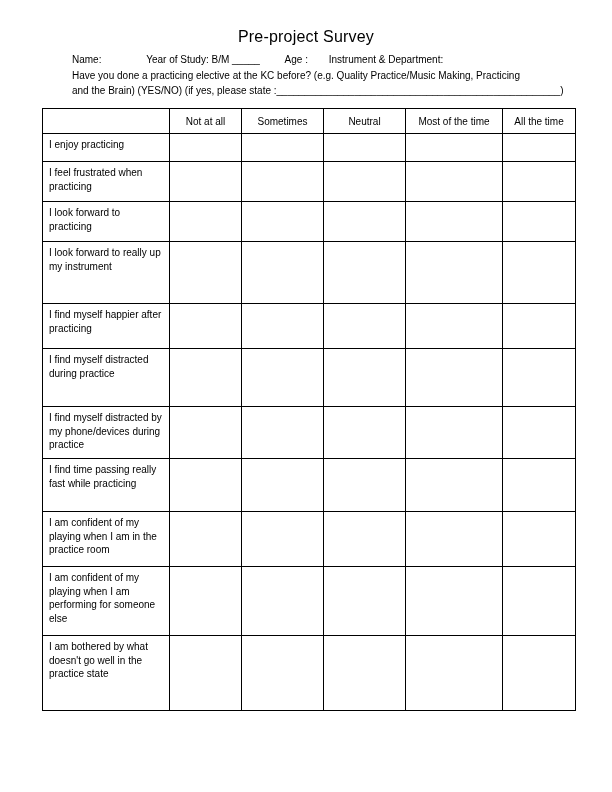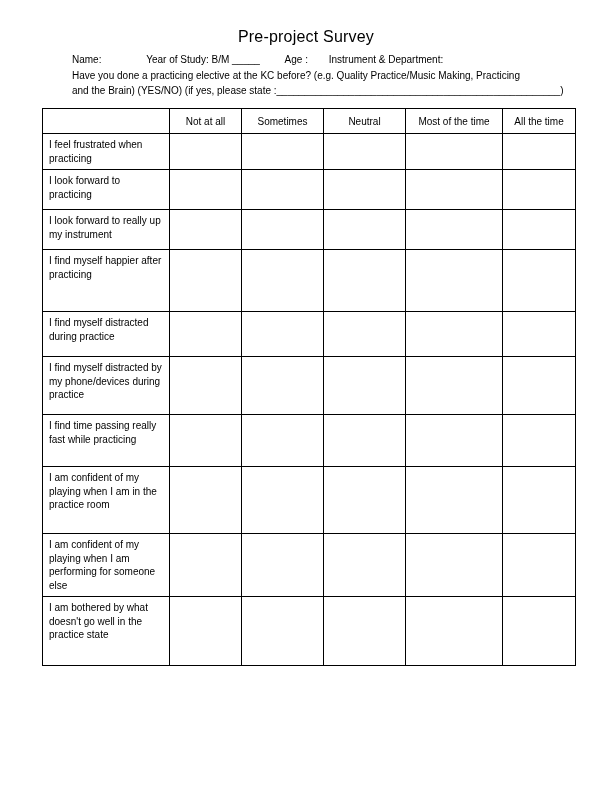--- a/index.html
+++ b/index.html
@@ -72,21 +72,21 @@
     line-height: 1.35;
   }
   
   tbody tr:nth-child(1)  td { height: 28px; }
   tbody tr:nth-child(2)  td { height: 40px; }
   tbody tr:nth-child(3)  td { height: 40px; margin-left: 44px; }
   tbody tr:nth-child(4)  td { height: 62px; }
   tbody tr:nth-child(5)  td { height: 45px; }
   tbody tr:nth-child(6)  td { height: 58px; }
   tbody tr:nth-child(7)  td { height: 52px; }
-  tbody tr:nth-child(8)  td { height: 67px; }
+  tbody tr:nth-child(8)  td { height: 53px; }
   tbody tr:nth-child(9)  td { height: 55px; }
   tbody tr:nth-child(10) td { height: 69px; }
   tbody tr:nth-child(11) td { height: 75px; }
 </style>
 </head>
 <body>
 
 <div class="page">
 
   <h1 class="title">Pre-project Survey</h1>
@@ -117,20 +117,28 @@
           <th></th>
           <th>Not at all</th>
           <th>Sometimes</th>
           <th>Neutral</th>
           <th>Most of the time</th>
           <th>All the time</th>
         </tr>
     </thead>
     <tbody>
         <tr>
+          <td class="statement">I enjoy practicing</td>
+          <td></td>
+          <td></td>
+          <td></td>
+          <td></td>
+          <td></td>
+        </tr>
+        <tr>
           <td class="statement">I feel frustrated when practicing</td>
           <td></td>
           <td></td>
           <td></td>
           <td></td>
           <td></td>
         </tr>
         <tr>
           <td class="statement">I look forward to practicing</td>
           <td></td>

